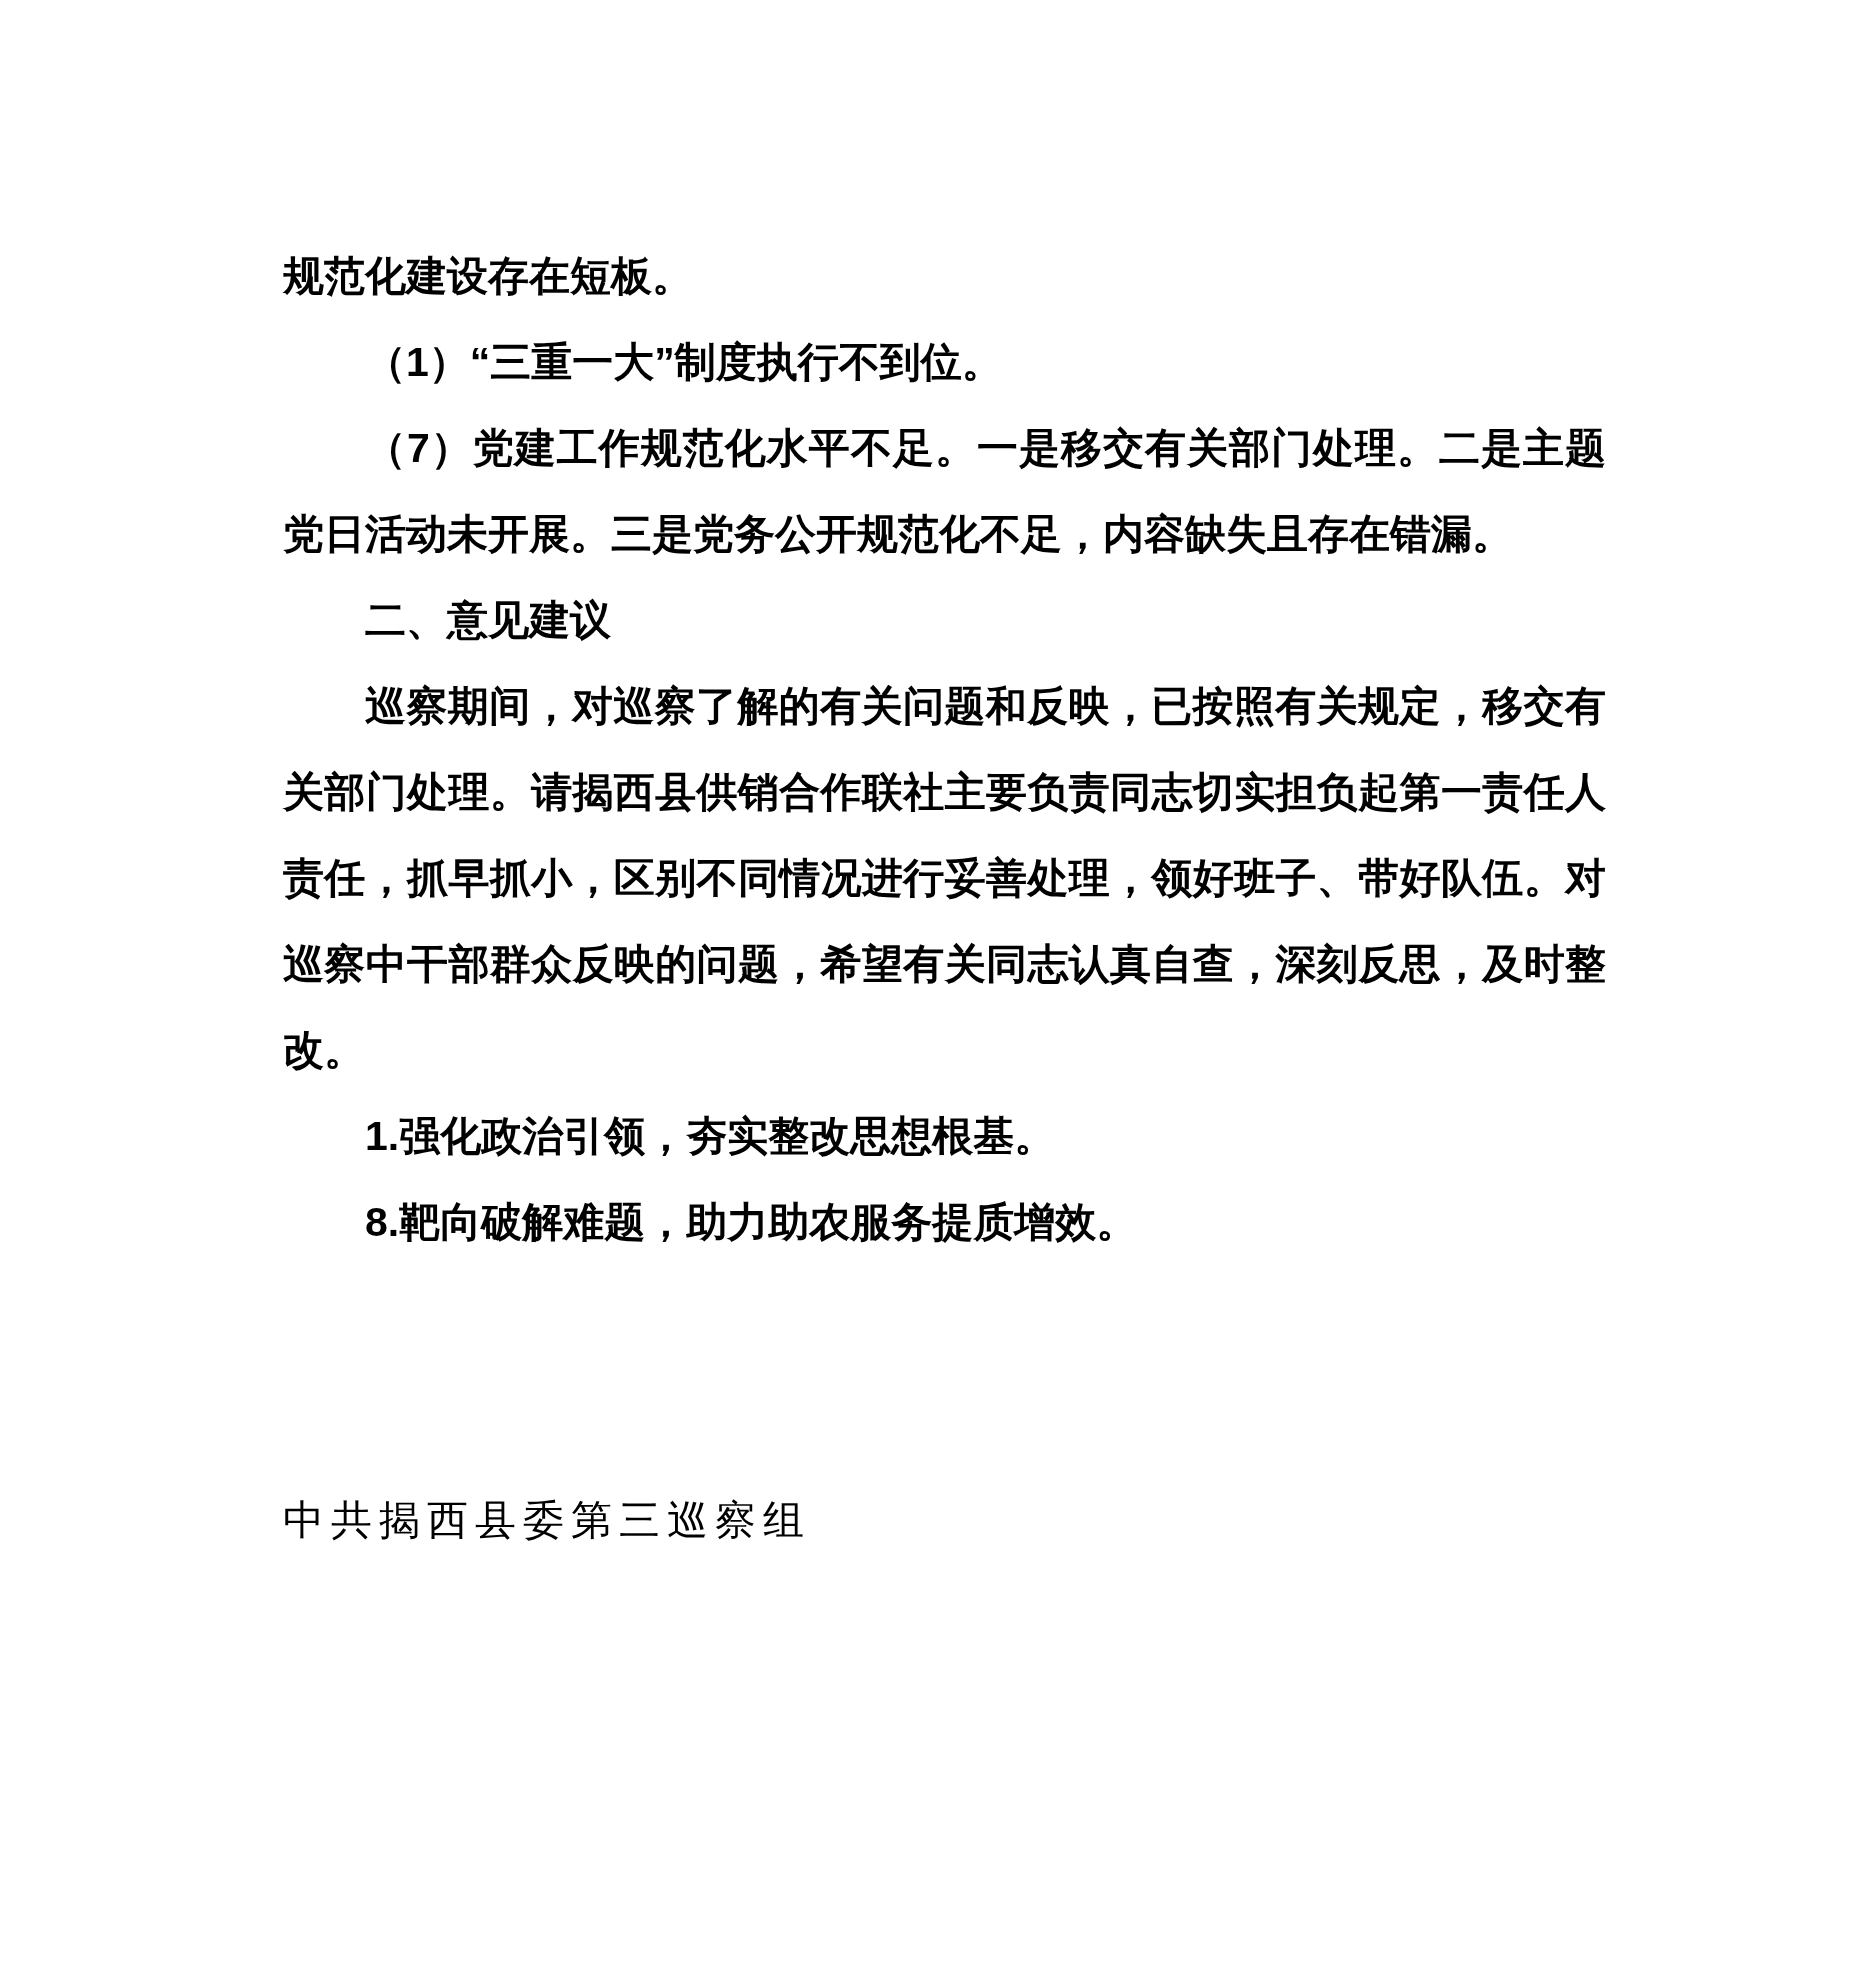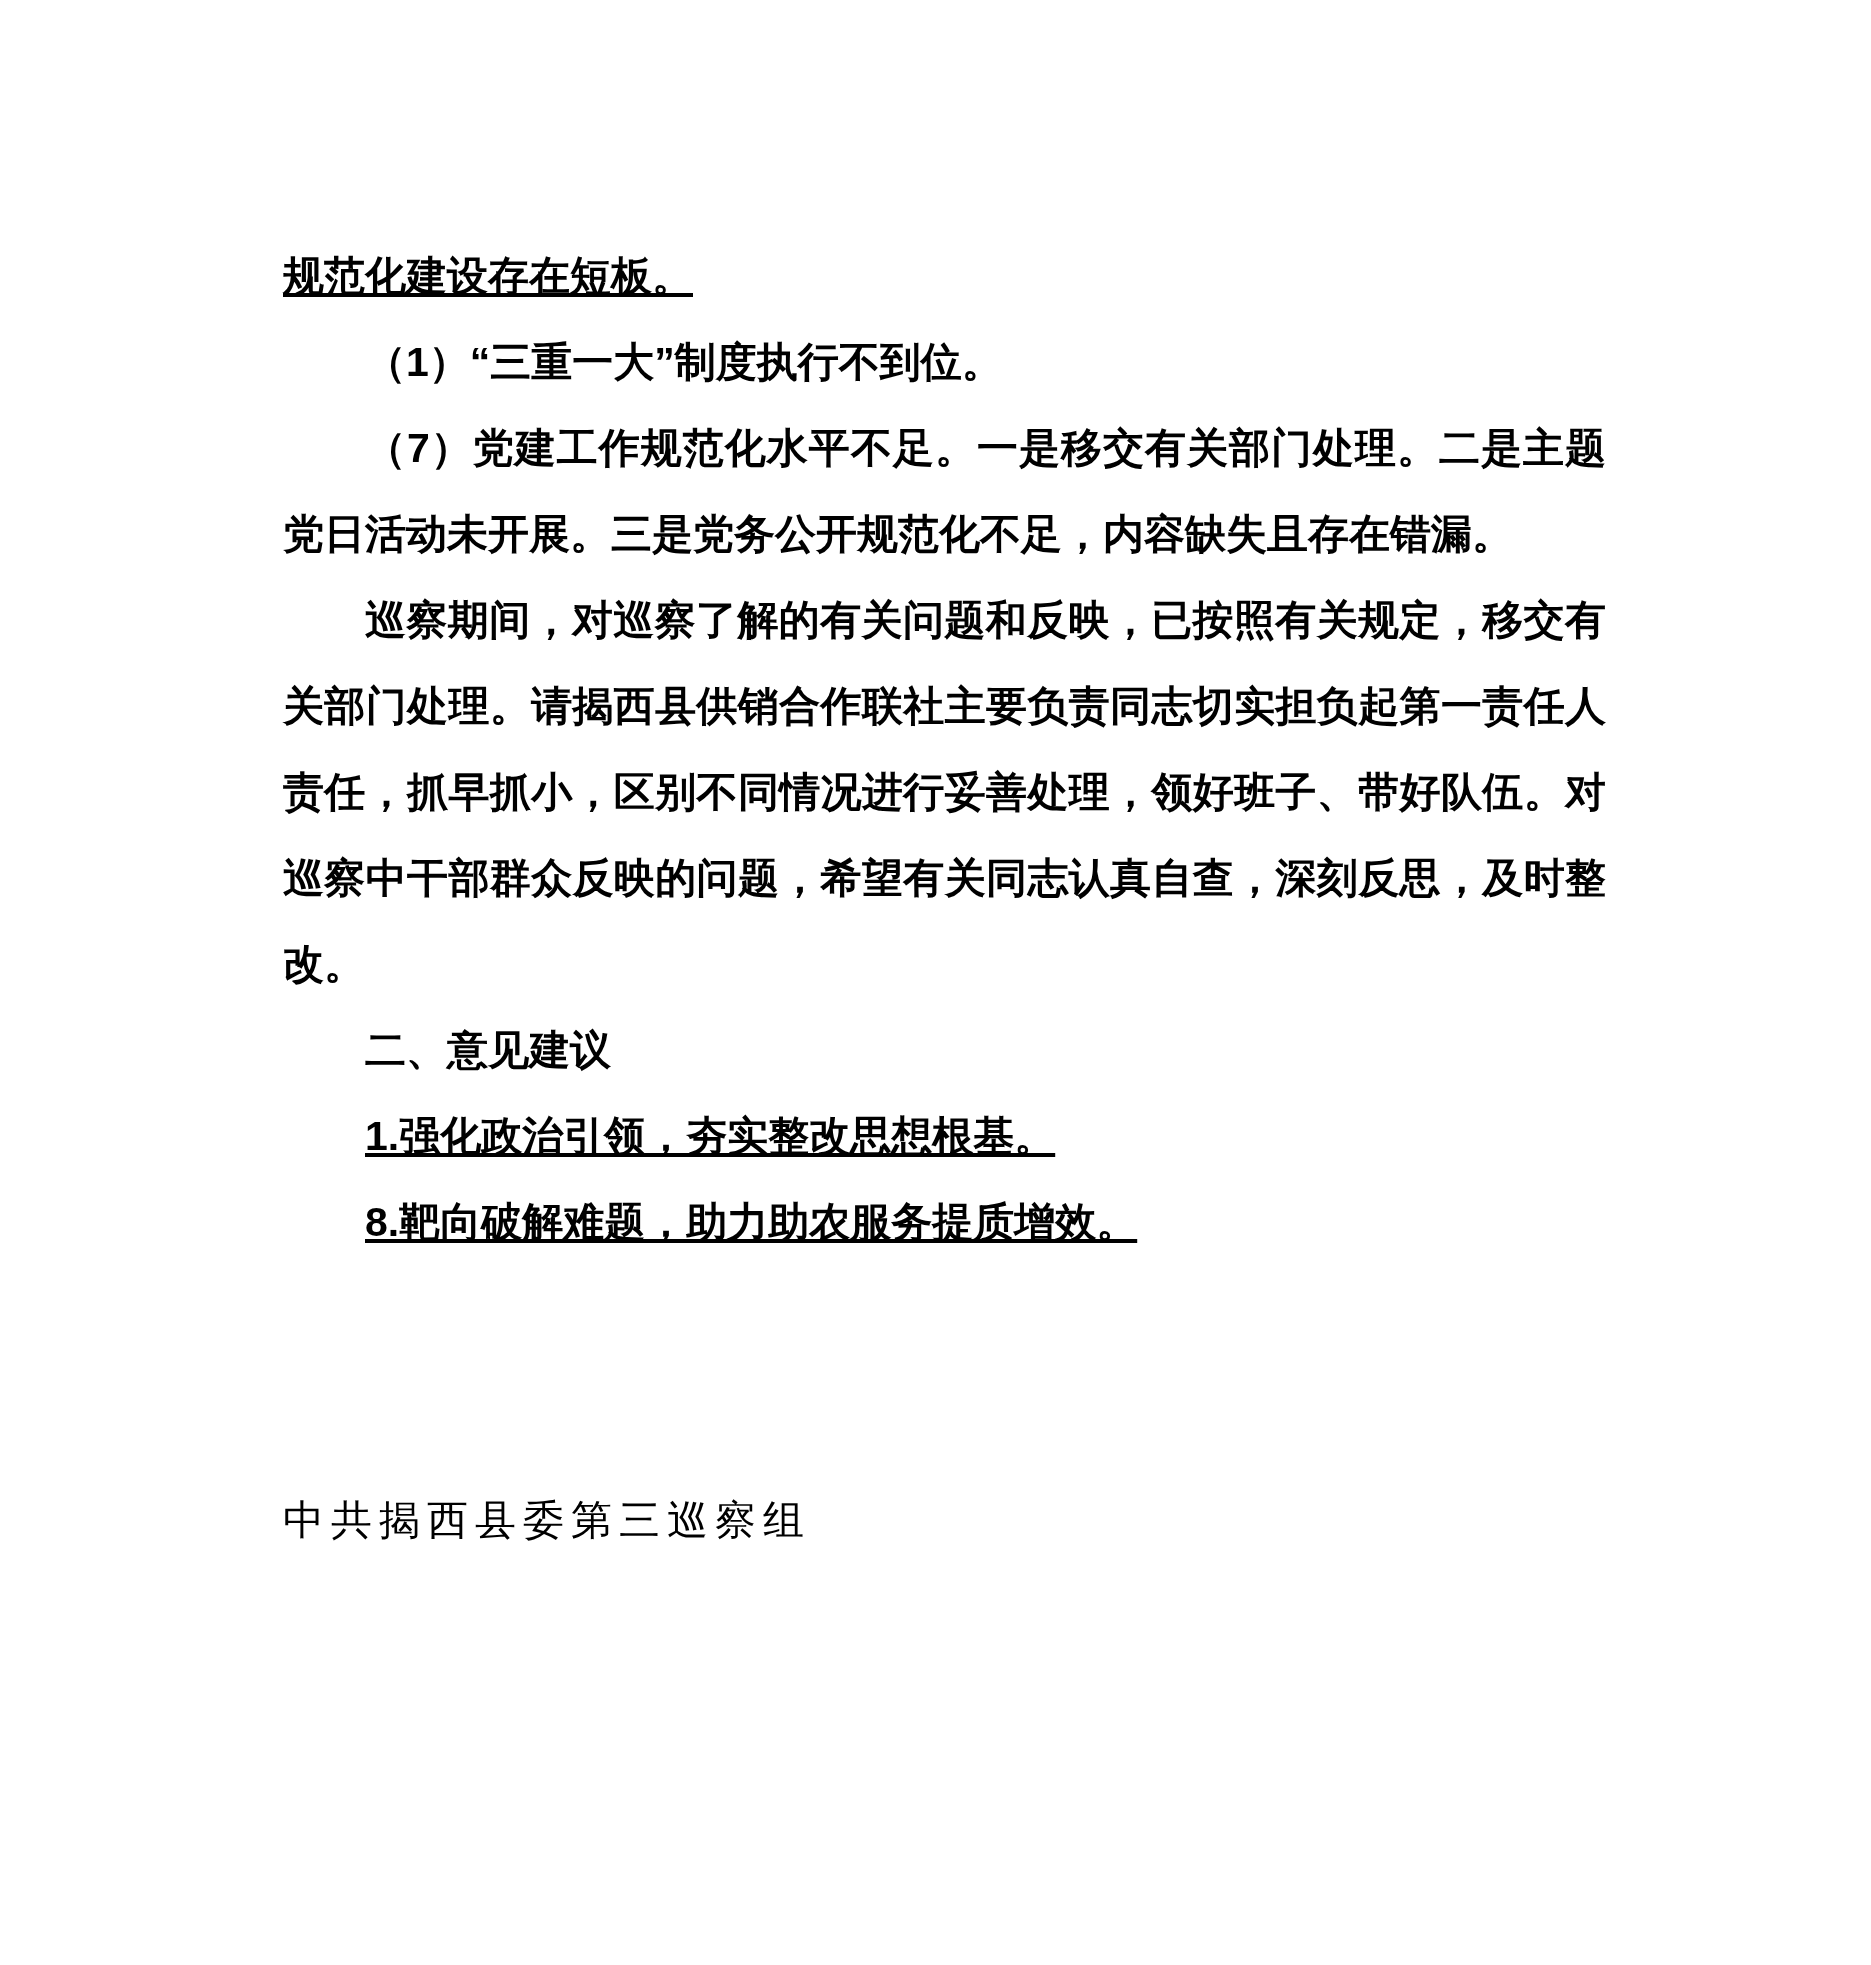--- a/index.html
+++ b/index.html
@@ -19,21 +19,21 @@
     box-sizing: border-box;
   }
   .para {
     margin: 0;
     font-size: 41px;
     line-height: 86px;
     text-align: justify;
     word-break: break-all;
   }
   .indent { text-indent: 2em; font-weight: bold; }
-  .bold { font-weight: 700; text-decoration: underline; }
+  .bold { font-weight: 700; }
   .section-heading { text-align: left; }
   .signature-block {
     margin-top: 212px;
     text-align: right;
     padding-right: 9.8px;
   }
   .signature-block .org-line {
     letter-spacing: 7px;
   }
 </style>
@@ -41,23 +41,23 @@
 <body>
 
 <div class="page">
 
   <p class="para bold">规范化建设存在短板。</p>
 
   <p class="para indent">（1）“三重一大”制度执行不到位。</p>
 
   <p class="para indent"><span>（7）党建工作规范化水平不足。</span><b>一是</b><span>移交有关部门处理。</span><b>二是</b><span>主题党日活动未开展。</span><b>三是</b><span>党务公开规范化不足，内容缺失且存在错漏。</span></p>
 
+  <p class="para indent section-heading">二、意见建议</p>
+
   <p class="para indent">巡察期间，对巡察了解的有关问题和反映，已按照有关规定，移交有关部门处理。请揭西县供销合作联社主要负责同志切实担负起第一责任人责任，抓早抓小，区别不同情况进行妥善处理，领好班子、带好队伍。对巡察中干部群众反映的问题，希望有关同志认真自查，深刻反思，及时整改。</p>
-
-  <p class="para indent section-heading">二、意见建议</p>
 
   <p class="para indent bold">1.强化政治引领，夯实整改思想根基。</p>
 
 
   <p class="para indent bold">8.靶向破解难题，助力助农服务提质增效。</p>
 
 
 
   <div class="signature-block">
     <p class="para org-line">中共揭西县委第三巡察组</p>

